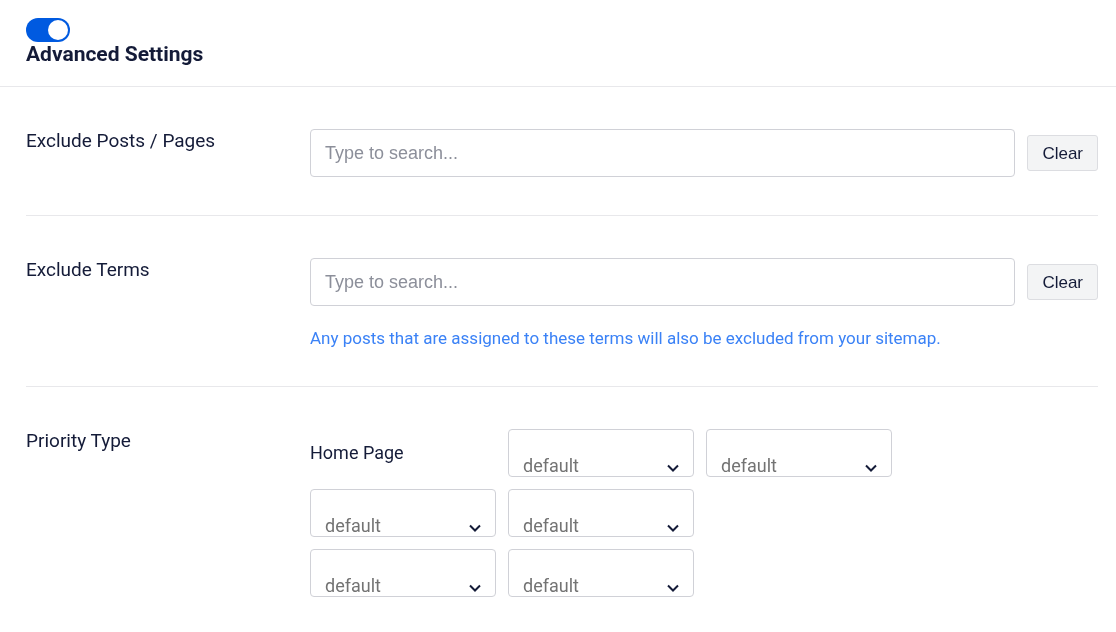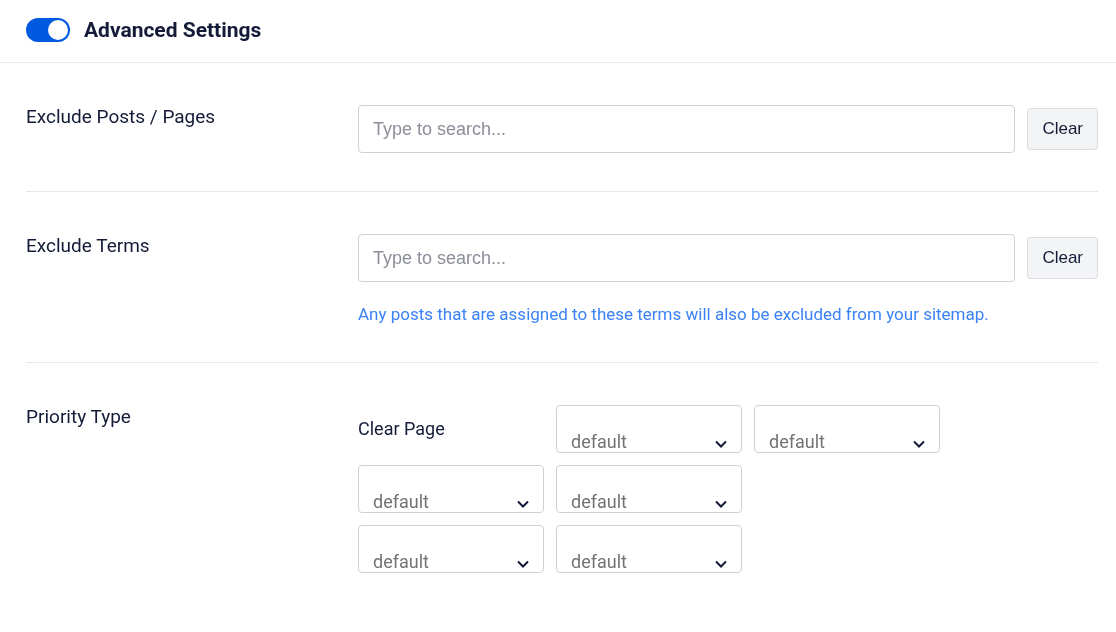--- a/index.html
+++ b/index.html
@@ -11,20 +11,21 @@
       height: 632px;
       overflow: hidden;
     }
 
     
     .header-row {
       display: flex;
       align-items: flex-start;
       padding: 18px 26px 20px 26px;
       border-bottom: 1px solid #E8E8EB;
+      flex-direction: column;
     }
     .toggle {
       width: 44px;
       height: 24px;
       border-radius: 12px;
       background: #005AE0;
       position: relative;
       flex-shrink: 0;
       margin-right: 14px;
       cursor: pointer;
@@ -64,21 +65,20 @@
       font-weight: 400;
       color: #141B38;
       line-height: 1.3;
       padding-top: 0;
     }
 
     .section-body {
       flex: 1;
       display: flex;
       flex-direction: column;
-      margin-left: 48px;
     }
 
     .input-row {
       display: flex;
       align-items: center;
       gap: 12px;
     }
 
     .search-input {
       flex: 1;
@@ -87,21 +87,21 @@
       border-radius: 4px;
       padding: 0 14px;
       font-size: 18px;
       color: #141B38;
       background: #fff;
       outline: none;
     }
     .search-input::placeholder { color: #8C8F9A; }
 
     .clear-btn {
-      height: 42px;
+      height: 36px;
       padding: 8px 14px;
       background: #F3F4F5;
       border: 1px solid #DCDDE1;
       border-radius: 3px;
       font-size: 17px;
       color: #141B38;
       cursor: pointer;
     }
 
     .hint {
@@ -193,21 +193,21 @@
       <div class="hint">Any posts that are assigned to these terms will also be excluded from your sitemap.</div>
     </div>
   </div>
 
   <div class="section" style="border-bottom:none;">
     <div class="section-label">Priority Type</div>
     <div class="section-body">
       <div class="ps-grid">
 
         <div class="ps-row">
-          <div class="ps-row-label">Clear Page</div>
+          <div class="ps-row-label">Home Page</div>
           <div class="ps-col">
             <div class="select">
               <span>default</span>
               <span class="chevron">
                 <svg viewBox="0 0 16 16" width="16" height="16">
                     <path d="M3 5.5l5 5 5-5" fill="none" stroke="#141B38" stroke-width="2"></path>
                   </svg>
               </span>
             </div>
           </div>

